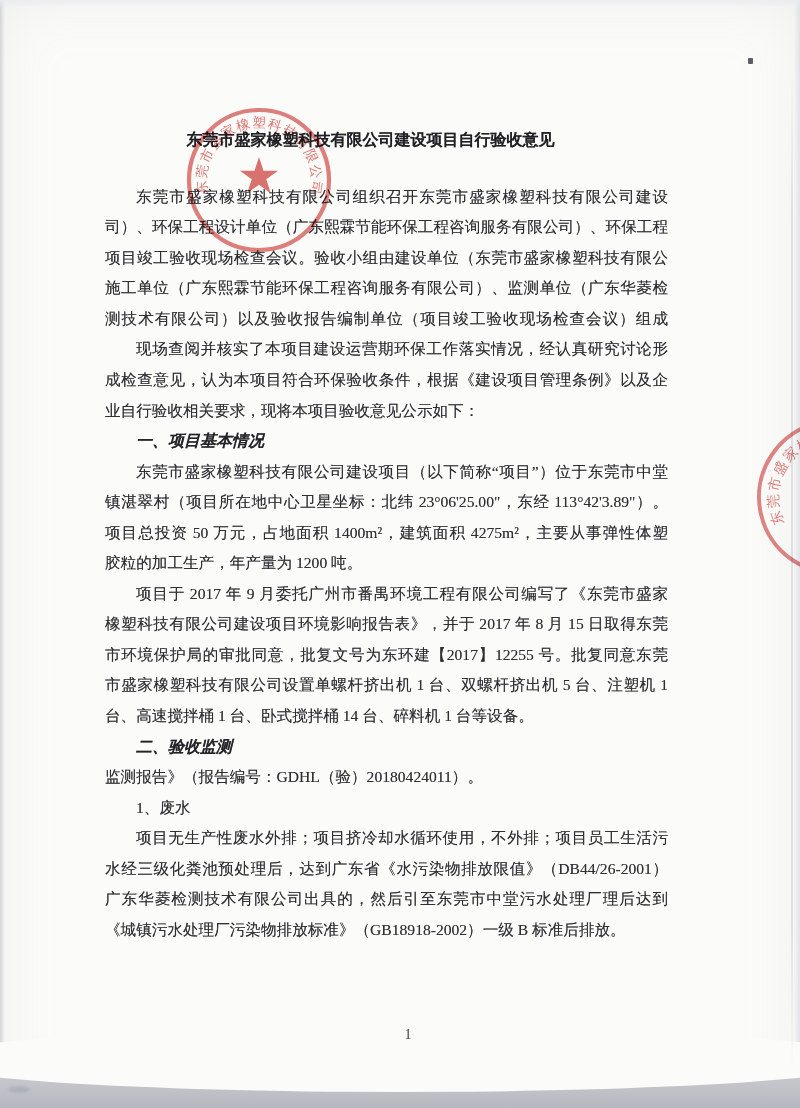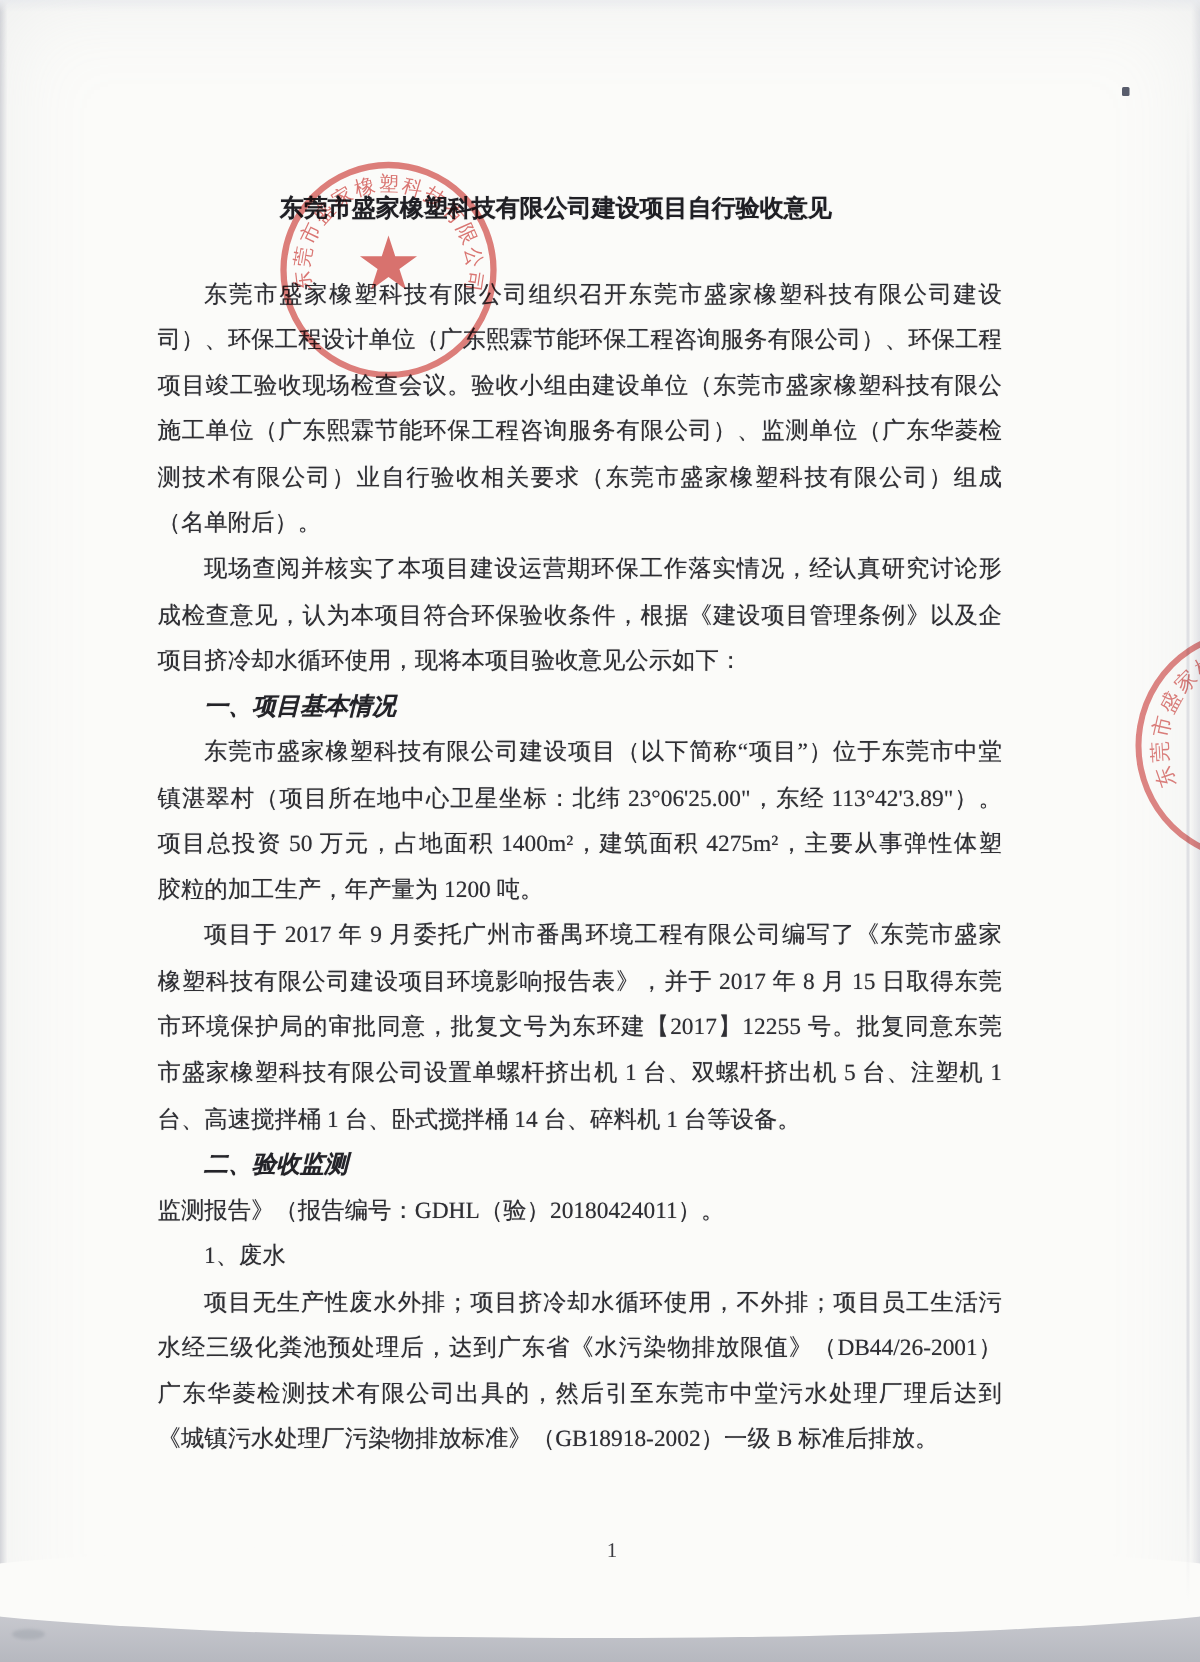--- a/index.html
+++ b/index.html
@@ -87,25 +87,24 @@
   <div class="paper-curve"></div>
   <div class="right-edge-line"></div>
 
   <div class="doc-title">东莞市盛家橡塑科技有限公司建设项目自行验收意见</div>
 
   <div class="text-col">
       <div class="line indent just">东莞市盛家橡塑科技有限公司组织召开东莞市盛家橡塑科技有限公司建设</div>
       <div class="line just">司）、环保工程设计单位（广东熙霖节能环保工程咨询服务有限公司）、环保工程</div>
       <div class="line just">项目竣工验收现场检查会议。验收小组由建设单位（东莞市盛家橡塑科技有限公</div>
       <div class="line just">施工单位（广东熙霖节能环保工程咨询服务有限公司）、监测单位（广东华菱检</div>
-      <div class="line just">测技术有限公司）业自行验收相关要求（东莞市盛家橡塑科技有限公司）组成</div>
-      <div class="line">（名单附后）。</div>
+      <div class="line just">测技术有限公司）以及验收报告编制单位（项目竣工验收现场检查会议）组成</div>
       <div class="line indent just">现场查阅并核实了本项目建设运营期环保工作落实情况，经认真研究讨论形</div>
       <div class="line just">成检查意见，认为本项目符合环保验收条件，根据《建设项目管理条例》以及企</div>
-      <div class="line">项目挤冷却水循环使用，现将本项目验收意见公示如下：</div>
+      <div class="line">业自行验收相关要求，现将本项目验收意见公示如下：</div>
       <div class="line heading indent">一、项目基本情况</div>
       <div class="line indent just">东莞市盛家橡塑科技有限公司建设项目（以下简称“项目”）位于东莞市中堂</div>
       <div class="line just">镇湛翠村（项目所在地中心卫星坐标：北纬 23°06'25.00"，东经 113°42'3.89"）。</div>
       <div class="line just">项目总投资 50 万元，占地面积 1400m²，建筑面积 4275m²，主要从事弹性体塑</div>
       <div class="line">胶粒的加工生产，年产量为 1200 吨。</div>
       <div class="line indent just">项目于 2017 年 9 月委托广州市番禺环境工程有限公司编写了《东莞市盛家</div>
       <div class="line just">橡塑科技有限公司建设项目环境影响报告表》，并于 2017 年 8 月 15 日取得东莞</div>
       <div class="line just">市环境保护局的审批同意，批复文号为东环建【2017】12255 号。批复同意东莞</div>
       <div class="line just">市盛家橡塑科技有限公司设置单螺杆挤出机 1 台、双螺杆挤出机 5 台、注塑机 1</div>
       <div class="line">台、高速搅拌桶 1 台、卧式搅拌桶 14 台、碎料机 1 台等设备。</div>

